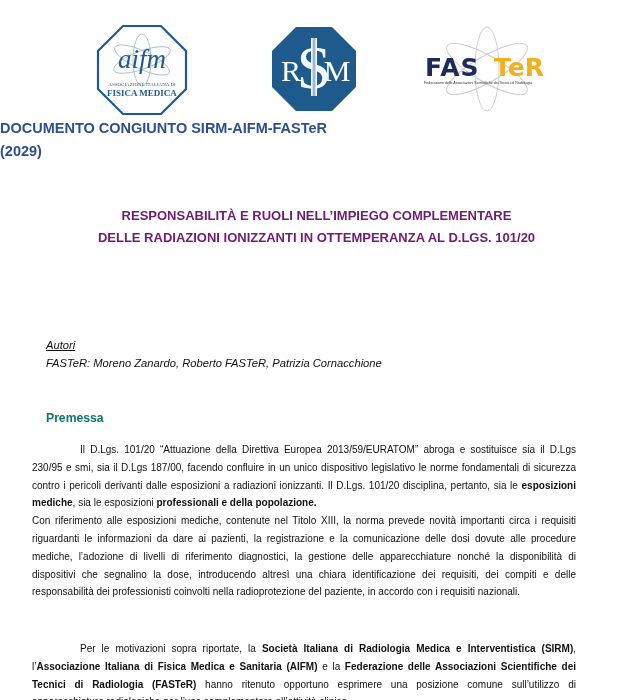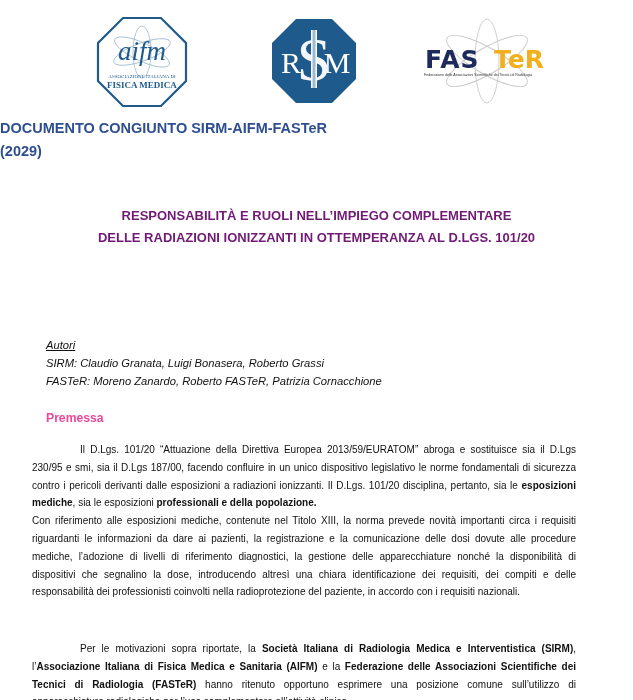--- a/index.html
+++ b/index.html
@@ -1,40 +1,40 @@
 <!DOCTYPE html>
 <html><head>
 <meta charset="utf-8">
 <style>
   html, body { margin: 0; padding: 0; background: #ffffff; }
   body {
     width: 633px; height: 700px; overflow: hidden; position: relative;
     font-family: "Liberation Sans", "DejaVu Sans", sans-serif;
     color: #111;
   }
-  .logos { position: absolute; top: 4px; left: 0; width: 633px; height: 110px; }
+  .logos { position: absolute; top: 12px; left: 0; width: 633px; height: 110px; }
   .logo { position: absolute; }
   #logo-aifm { left: 96px; top: 12px; width: 92px; height: 92px; }
   #logo-sirm { left: 271px; top: 14px; width: 86px; height: 86px; }
   #logo-faster { left: 420px; top: 14px; width: 135px; height: 86px; }
 
   .doc-title {
     position: absolute; left: 0; width: 633px; top: 117px;
     text-align: left; color: #2e4f8f; font-weight: bold; font-size: 14.5px; line-height: 23px;
   }
   .subtitle {
     position: absolute; left: 0; width: 633px; top: 205px;
     text-align: center; font-weight: bold; font-size: 13px; line-height: 22px; color: #701a75;
   }
   .authors {
     position: absolute; left: 46px; top: 288px; font-style: italic; font-size: 11.2px; line-height: 18px; color: #111; margin-top: 48px;
   }
   .authors .u { text-decoration: underline; }
   .section-heading {
-    position: absolute; left: 46px; top: 411px; font-weight: bold; font-size: 12.2px; color: #ec4899;
+    position: absolute; left: 46px; top: 411px; font-weight: bold; font-size: 12.2px; color: #0f766e;
   }
   .body-text {
     position: absolute; left: 32px; width: 544px; font-size: 10px; line-height: 17.8px; color: #111;
     text-align: justify;
   }
   .body-text p { margin: 0; }
   .indent { text-indent: 48px; }
   #para1 { top: 441px; }
   #para3 { top: 640px; }
   b { font-weight: bold; }
@@ -78,21 +78,20 @@
   <div>(2029)</div>
 </div>
 
 <div class="subtitle">
   <div>RESPONSABILITÀ E RUOLI NELL’IMPIEGO COMPLEMENTARE</div>
   <div>DELLE RADIAZIONI IONIZZANTI IN OTTEMPERANZA AL D.LGS. 101/20</div>
 </div>
 
 <div class="authors">
   <div class="u">Autori</div>
-  <div><span>SIRM: </span><span>Claudio Granata, Luigi Bonasera, Roberto Grassi</span></div>
   <div><span>FASTeR: </span><span>Moreno Zanardo, Roberto FASTeR, Patrizia Cornacchione</span></div>
 </div>
 
 <div class="section-heading">Premessa</div>
 
 <div class="body-text" id="para1">
   <p class="indent"><span>Il D.Lgs. 101/20 “Attuazione della Direttiva Europea 2013/59/EURATOM” abroga e sostituisce sia il D.Lgs 230/95 e smi, sia il D.Lgs 187/00, facendo confluire in un unico dispositivo legislativo le norme fondamentali di sicurezza contro i pericoli derivanti dalle esposizioni a radiazioni ionizzanti. Il D.Lgs. 101/20 disciplina, pertanto, sia le </span><b>esposizioni mediche</b><span>, sia le esposizioni </span><b>professionali e della popolazione.</b></p>
   <p>Con riferimento alle esposizioni mediche, contenute nel Titolo XIII, la norma prevede novità importanti circa i requisiti riguardanti le informazioni da dare ai pazienti, la registrazione e la comunicazione delle dosi dovute alle procedure mediche, l’adozione di livelli di riferimento diagnostici, la gestione delle apparecchiature nonché la disponibilità di dispositivi che segnalino la dose, introducendo altresì una chiara identificazione dei requisiti, dei compiti e delle responsabilità dei professionisti coinvolti nella radioprotezione del paziente, in accordo con i requisiti nazionali.</p>
 </div>
 

